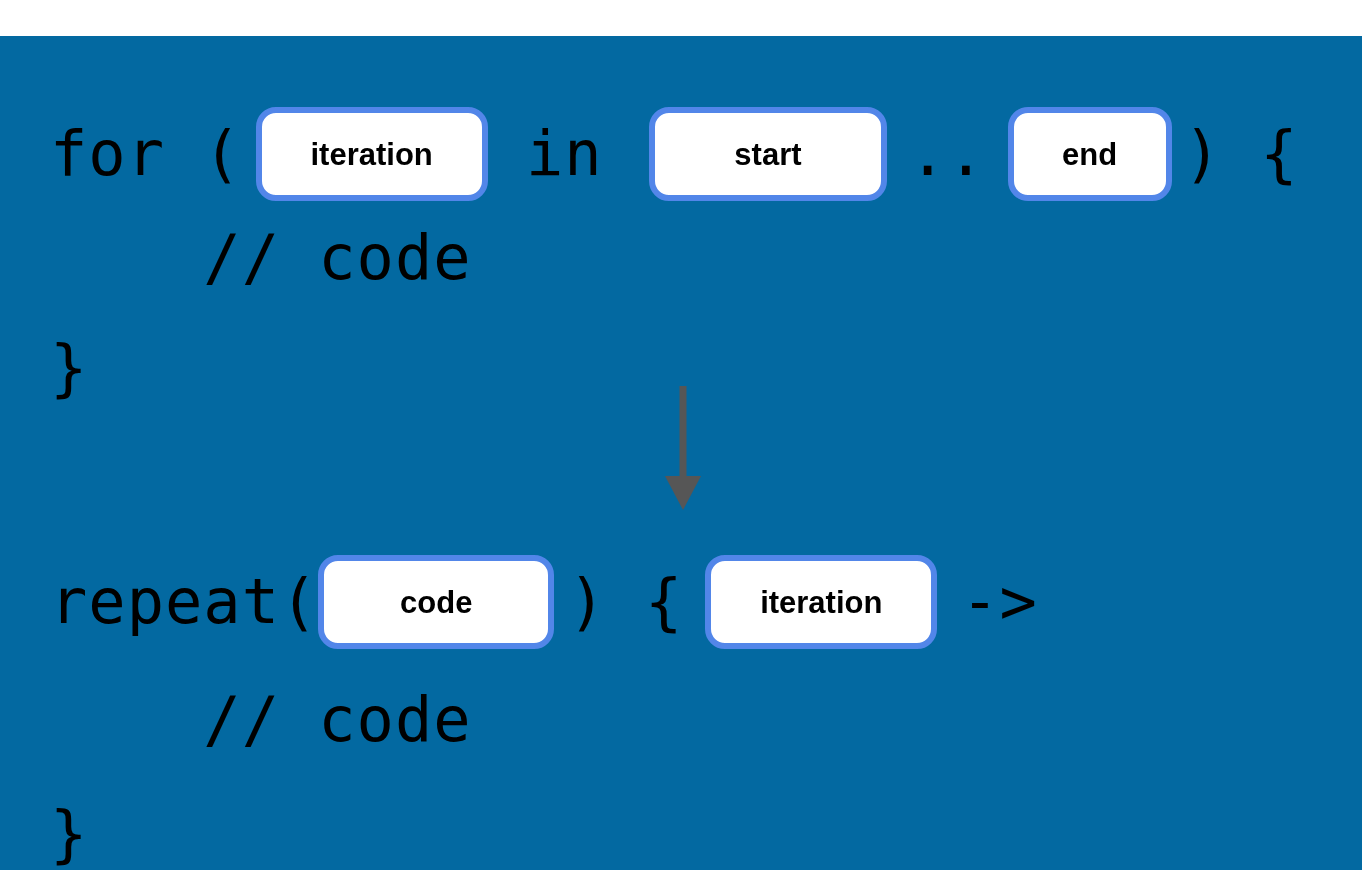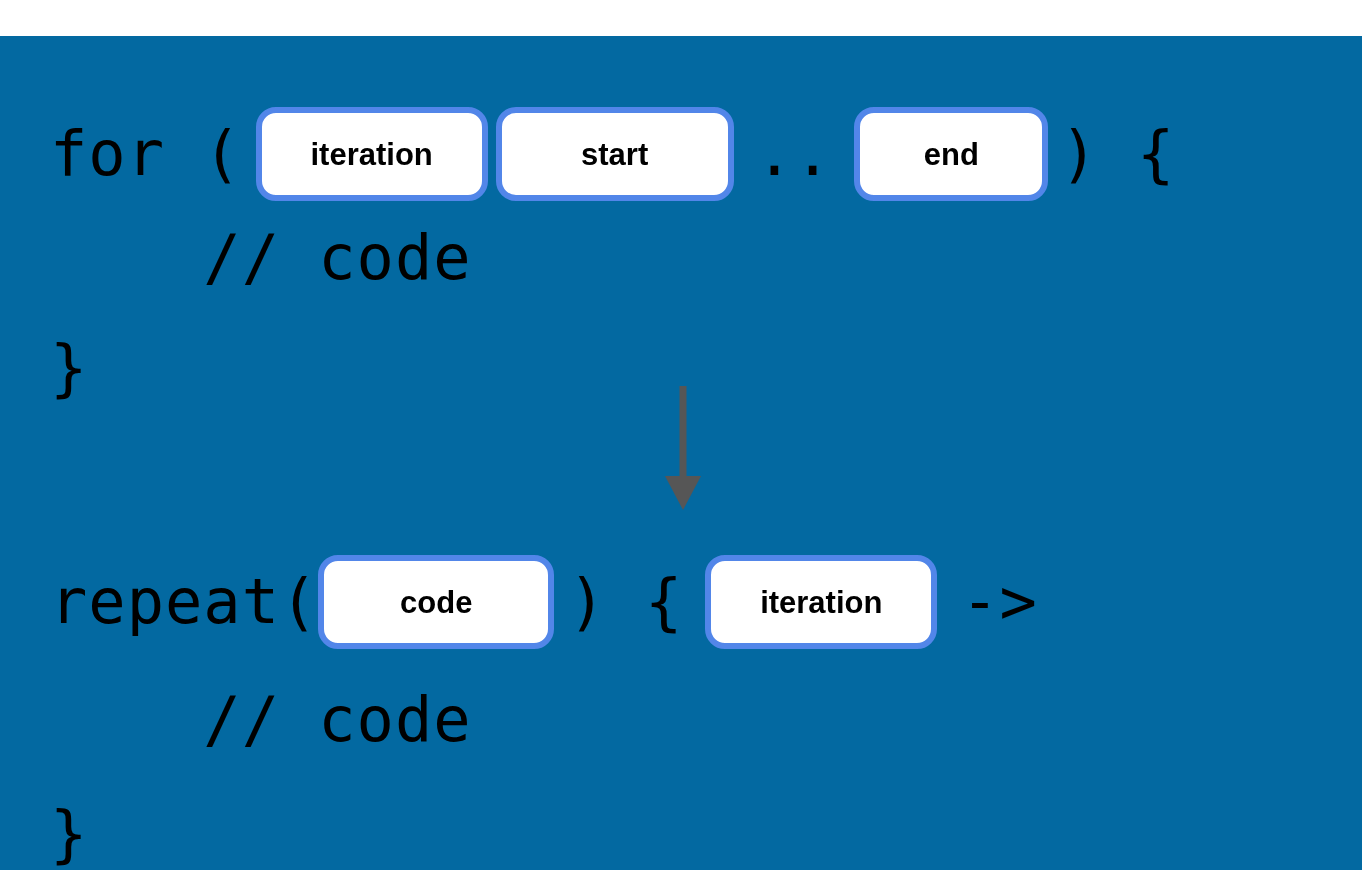--- a/index.html
+++ b/index.html
@@ -57,21 +57,21 @@
     font-weight: bold;
     font-size: 31px;
     letter-spacing: 0px;
     color: #000000;
     height: 94px;
     padding: 9px 16px;
     vertical-align: middle;
   }
   .slot.w-iteration  { width: 232px; }
   .slot.w-start      { width: 238px; }
-  .slot.w-end        { width: 194px; }
+  .slot.w-end        { width: 164px; }
   .slot.w-times      { width: 236px; }
   .slot.w-iteration2 { width: 232px; }
 
   
   #arrow {
     position: absolute;
     left: 655px;
     top: 348px;
     width: 60px;
     height: 128px;
@@ -84,20 +84,21 @@
 <body>
 
 <div id="canvas">
 
   <div class="block">
 
     <div class="code-line" style="left:50px; top:70px; height:96px;">
       <span class="code-txt">for (</span>
       <span style="display:inline-block;width:14px"></span>
       <span class="slot w-iteration">iteration</span>
+      <span class="code-txt"> in </span>
       <span style="display:inline-block;width:8px"></span>
       <span class="slot w-start">start</span>
       <span style="display:inline-block;width:22px"></span>
       <span class="code-txt">..</span>
       <span style="display:inline-block;width:22px"></span>
       <span class="slot w-end">end</span>
       <span style="display:inline-block;width:12px"></span>
       <span class="code-txt">) {</span>
     </div>
 

